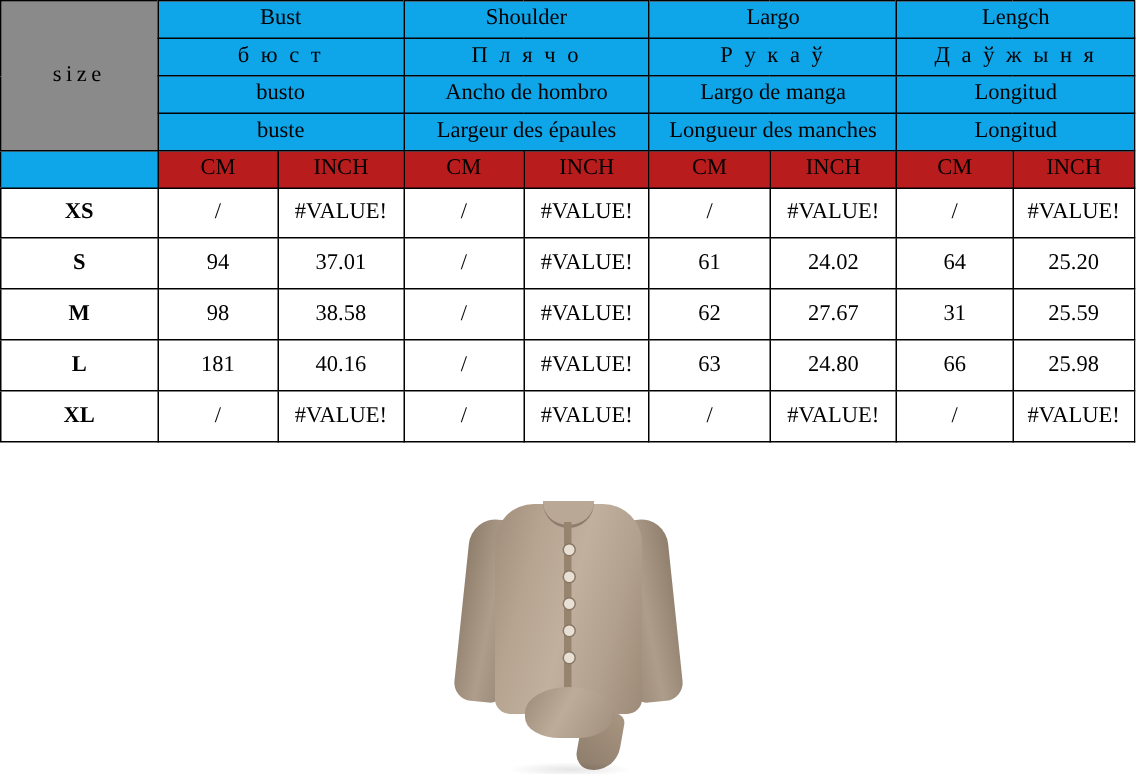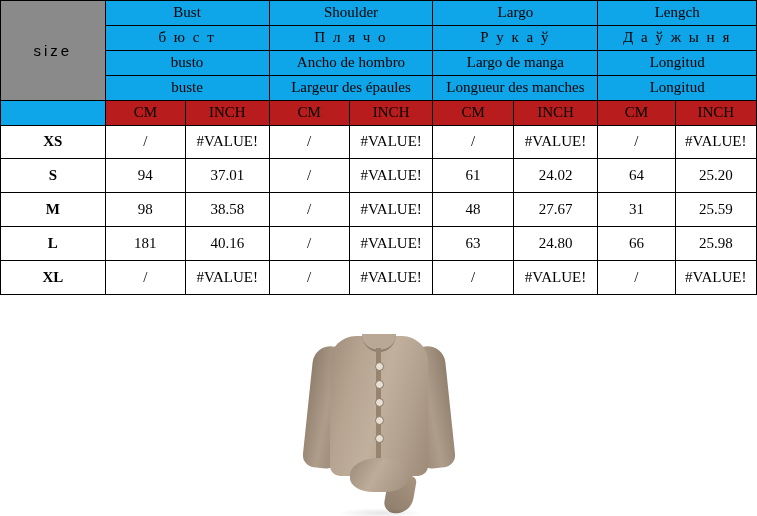--- a/index.html
+++ b/index.html
@@ -52,21 +52,21 @@
 
   .hdr-gray {
     background: #0ea5e9;
     color: #ffffff;
   }
   .size-word {
     background: #8a8a8a;
     color: #ffffff;
     font-size: 26px;
     letter-spacing: 3px;
-    font-family: Liberation Sans, sans-serif;
+    font-family: Liberation Serif, serif;
   }
   .hdr-en {
     font-size: 17px;
   }
   .hdr-ru {
     font-size: 14px;
     letter-spacing: 2px;
   }
   .hdr-es {
     font-size: 16px;
@@ -294,21 +294,21 @@
         <td class="val">64</td>
         <td class="val">25.20</td>
       </tr>
 
       <tr style="height:34px;">
         <td class="row-label">M</td>
         <td class="val">98</td>
         <td class="val">38.58</td>
         <td class="slash">/</td>
         <td class="err">#VALUE!</td>
-        <td class="val">48</td>
+        <td class="val">62</td>
         <td class="val">27.67</td>
         <td class="val">31</td>
         <td class="val">25.59</td>
       </tr>
 
       <tr style="height:34px;">
         <td class="row-label">L</td>
         <td class="val">181</td>
         <td class="val">40.16</td>
         <td class="slash">/</td>

